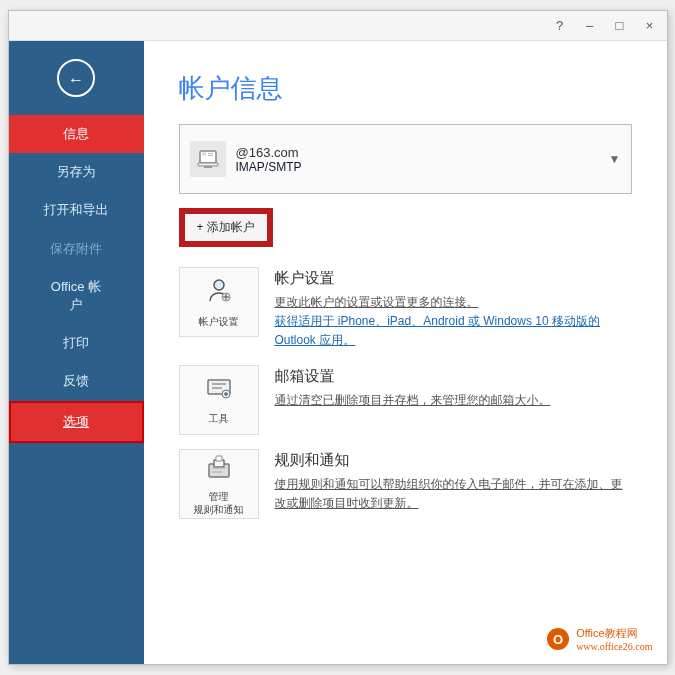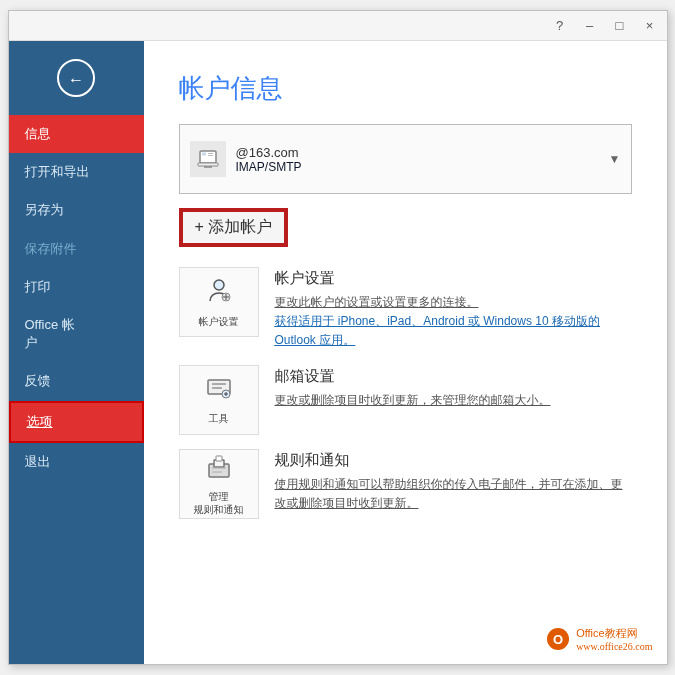--- a/index.html
+++ b/index.html
@@ -66,20 +66,21 @@
       cursor: pointer;
       color: white;
       font-size: 16px;
     }
     .sidebar-item {
       padding: 10px 16px;
       color: #d8e8f5;
       font-size: 13px;
       cursor: pointer;
       line-height: 1.4;
+      text-align: center;
     }
     .sidebar-item.active {
       background: #e03030;
       color: white;
     }
     .sidebar-item.disabled {
       color: #7aadcc;
       cursor: default;
     }
     .sidebar-label {
@@ -133,23 +134,23 @@
     }
     .account-arrow {
       font-size: 12px;
       color: #666;
     }
     
     .add-account-btn {
       display: inline-flex;
       align-items: center;
       gap: 5px;
-      border: 4px solid #b91c1c;
+      border: 6px solid #b91c1c;
       padding: 5px 12px;
-      font-size: 16px;
+      font-size: 12px;
       color: #333;
       cursor: pointer;
       background: #f5f5f5;
       margin-bottom: 20px;
     }
     
     .info-card {
       display: flex;
       align-items: flex-start;
       margin-bottom: 14px;
@@ -230,43 +231,40 @@
   <div class="content-area">
 
     <div class="sidebar">
       <div class="back-btn">
         <span>←</span>
       </div>
       <div class="sidebar-item active">
         <span class="sidebar-label">信息</span>
       </div>
       <div class="sidebar-item">
+        <span class="sidebar-label">另存为</span>
+      </div>
+      <div class="sidebar-item">
         <span class="sidebar-label">打开和导出</span>
-      </div>
-      <div class="sidebar-item">
-        <span class="sidebar-label">另存为</span>
       </div>
       <div class="sidebar-item disabled">
         <span class="sidebar-label">保存附件</span>
       </div>
       <div class="sidebar-item">
-        <span class="sidebar-label">打印</span>
-      </div>
-      <div class="sidebar-item">
         <span class="sidebar-label" style="white-space:pre-line;">Office 帐
 户</span>
       </div>
       <div class="sidebar-item">
+        <span class="sidebar-label">打印</span>
+      </div>
+      <div class="sidebar-item">
         <span class="sidebar-label">反馈</span>
       </div>
       <div class="sidebar-item" style="background:#e03030; color:white; border: 2px solid #c00; text-decoration: underline;">
         <span class="sidebar-label">选项</span>
-      </div>
-      <div class="sidebar-item">
-        <span class="sidebar-label">退出</span>
       </div>
     </div>
 
     <div class="main">
       <h1 class="page-title">帐户信息</h1>
 
       
       <div class="account-dropdown">
         <div class="account-icon">
           <svg width="24" height="24" viewBox="0 0 24 24" fill="none">
@@ -323,21 +321,21 @@
               <rect x="8" y="13" width="10" height="2" rx="0.5" fill="#aaa"></rect>
               <circle cx="22" cy="20" r="4" fill="#ddeeff" stroke="#777" stroke-width="1"></circle>
               <line x1="20" y1="20" x2="24" y2="20" stroke="#555" stroke-width="1.2"></line>
               <line x1="22" y1="18" x2="22" y2="22" stroke="#555" stroke-width="1.2"></line>
             </svg>
           </div>
           <div class="card-label">工具</div>
         </div>
         <div class="card-content">
           <div class="card-title">邮箱设置</div>
-          <div class="card-desc">更改或删除项目时收到更新，来管理您的邮箱大小。</div>
+          <div class="card-desc">通过清空已删除项目并存档，来管理您的邮箱大小。</div>
         </div>
       </div>
 
       
       <div class="info-card">
         <div class="card-icon-box">
           <div class="card-icon">
             <svg width="30" height="28" viewBox="0 0 30 28" fill="none">
               <rect x="5" y="12" width="20" height="13" rx="1" stroke="#777" stroke-width="1.5" fill="#ddd"></rect>
               <rect x="10" y="8" width="10" height="7" rx="0.5" stroke="#777" stroke-width="1.5" fill="#f5f5f5"></rect>

